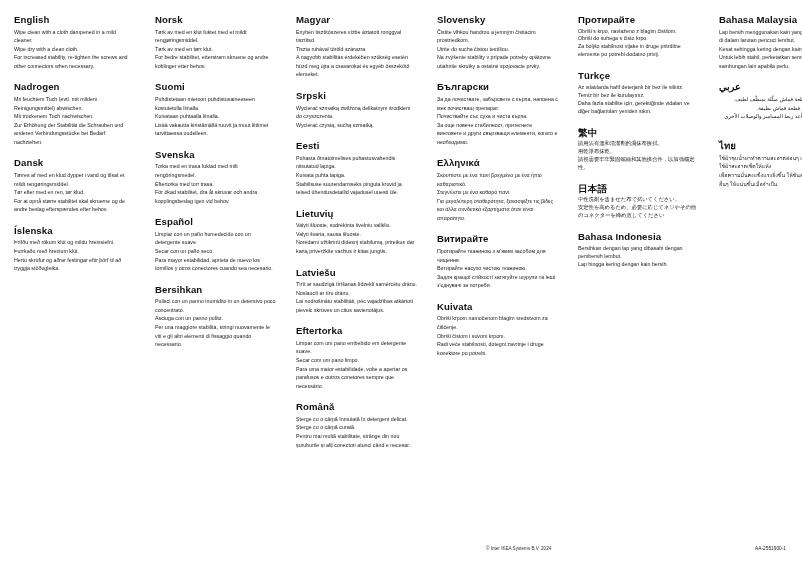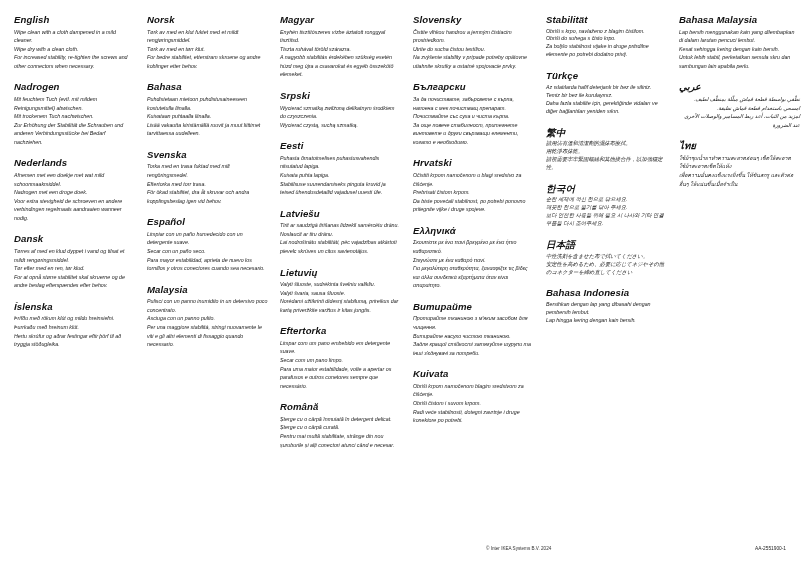--- a/index.html
+++ b/index.html
@@ -18,23 +18,22 @@
   .page {
     position: relative;
     width: 802px;
     height: 567px;
     box-sizing: border-box;
     padding: 14px 14px 0 14px;
   }
   .columns {
     display: flex;
     flex-direction: row;
-    gap: 0px;
+    gap: 8px;
     height: 520px;
-    font-style: italic;
   }
   .col {
     width: 133px;
     flex: 0 0 133px;
     box-sizing: border-box;
     padding-right: 12px;
   }
   .block {
     margin-bottom: 11px;
     break-inside: avoid;
@@ -99,26 +98,20 @@
 Wipe dry with a clean cloth.
 For increased stability, re-tighten the screws and other connectors when necessary.</div>
       </div>
       <div class="block">
         <div class="lang">Nadrogen</div>
         <div class="body-text">Mit feuchtem Tuch (evtl. mit mildem Reinigungsmittel) abwischen.
 Mit trockenem Tuch nachwischen.
 Zur Erhöhung der Stabilität die Schrauben und anderen Verbindungsstücke bei Bedarf nachziehen.</div>
       </div>
       <div class="block">
-        <div class="lang">Nederlands</div>
-        <div class="body-text">Afnemen met een doekje met wat mild schoonmaakmiddel.
-Nadrogen met een droge doek.
-Voor extra stevigheid de schroeven en andere verbindingen regelmaals aandraaien wanneer nodig.</div>
-      </div>
-      <div class="block">
         <div class="lang">Dansk</div>
         <div class="body-text">Tørres af med en klud dyppet i vand og tilsat et mildt rengøringsmiddel.
 Tør efter med en ren, tør klud.
 For at opnå større stabilitet skal skruerne og de andre beslag efterspændes efter behov.</div>
       </div>
       <div class="block">
         <div class="lang">Íslenska</div>
         <div class="body-text">Þrífðu með rökum klút og mildu hreinsiefni.
 Þurrkaðu með hreinum klút.
 Hertu skrúfur og aðrar festingar eftir þörf til að tryggja stöðugleika.</div>
@@ -126,39 +119,39 @@
     </div>
 
     <div class="col">
       <div class="block">
         <div class="lang">Norsk</div>
         <div class="body-text">Tørk av med en klut fuktet med et mildt rengjøringsmiddel.
 Tørk av med en tørr klut.
 For bedre stabilitet, etterstram skruene og andre koblinger etter behov.</div>
       </div>
       <div class="block">
-        <div class="lang">Bahasa</div>
+        <div class="lang">Suomi</div>
         <div class="body-text">Puhdistetaan mietoon puhdistusaineeseen kostutetulla liinalla.
 Kuivataan puhtaalla liinalla.
 Lisää vakautta kiristämällä ruuvit ja muut liittimet tarvittaessa uudelleen.</div>
       </div>
       <div class="block">
         <div class="lang">Svenska</div>
         <div class="body-text">Torka med en trasa fuktad med milt rengöringsmedel.
 Eftertorka med torr trasa.
 För ökad stabilitet, dra åt skruvar och andra kopplingsbeslag igen vid behov.</div>
       </div>
       <div class="block">
         <div class="lang">Español</div>
         <div class="body-text">Limpiar con un paño humedecido con un detergente suave.
 Secar con un paño seco.
 Para mayor estabilidad, aprieta de nuevo los tornillos y otros conectores cuando sea necesario.</div>
       </div>
       <div class="block">
-        <div class="lang">Malaysia</div>
+        <div class="lang">Bersihkan</div>
         <div class="body-text">Pulisci con un panno inumidito in un detersivo poco concentrato.
 Asciuga con un panno pulito.
 Per una maggiore stabilità, stringi nuovamente le viti e gli altri elementi di fissaggio quando necessario.</div>
       </div>
     </div>
 
     <div class="col">
       <div class="block">
         <div class="lang">Magyar</div>
         <div class="body-text">Enyhén tisztítószeres vízbe áztatott ronggyal tisztítsd.
@@ -170,32 +163,32 @@
         <div class="body-text">Wycierać szmatką zwilżoną delikatnym środkiem do czyszczenia.
 Wycierać czystą, suchą szmatką.</div>
       </div>
       <div class="block">
         <div class="lang">Eesti</div>
         <div class="body-text">Puhasta õrnatoimelises puhastusvahendis niisutatud lapiga.
 Kuivata puhta lapiga.
 Stabiilsuse suurendamiseks pinguta kruvid ja teised ühendusdetailid vajadusel uuesti üle.</div>
       </div>
       <div class="block">
+        <div class="lang">Lietuvių</div>
+        <div class="body-text">Valyti šluoste, sudrėkinta švelniu valikliu.
+Valyti švaria, sausa šluoste.
+Norėdami užtikrinti didesnį stabilumą, prireikus dar kartą priveržkite varžtus ir kitas jungtis.</div>
+      </div>
+      <div class="block">
         <div class="lang">Latviešu</div>
         <div class="body-text">Tīrīt ar saudzīgā tīrīšanas līdzeklī samērcētu drānu.
 Noslaucīt ar tīru drānu.
 Lai nodrošinātu stabilitāti, pēc vajadzības atkārtoti pievelc skrūves un citus savienotājus.</div>
       </div>
       <div class="block">
-        <div class="lang">Lietuvių</div>
-        <div class="body-text">Valyti šluoste, sudrėkinta švelniu valikliu.
-Valyti švaria, sausa šluoste.
-Norėdami užtikrinti didesnį stabilumą, prireikus dar kartą priveržkite varžtus ir kitas jungtis.</div>
-      </div>
-      <div class="block">
         <div class="lang">Eftertorka</div>
         <div class="body-text">Limpar com um pano embebido em detergente suave.
 Secar com um pano limpo.
 Para uma maior estabilidade, volte a apertar os parafusos e outros conetores sempre que necessário.</div>
       </div>
       <div class="block">
         <div class="lang">Română</div>
         <div class="body-text">Șterge cu o cârpă înmuiată în detergent delicat.
 Șterge cu o cârpă curată.
 Pentru mai multă stabilitate, strânge din nou șuruburile și alți conectori atunci când e necesar.</div>
@@ -209,26 +202,20 @@
 Utrite do sucha čistou textíliou.
 Na zvýšenie stability v prípade potreby opätovne utiahnite skrutky a ostatné spojovacie prvky.</div>
       </div>
       <div class="block">
         <div class="lang">Български</div>
         <div class="body-text">За да почиствате, забърсвете с кърпа, напоена с мек почистващ препарат.
 Почиствайте със суха и чиста кърпа.
 За още повече стабилност, притегнете винтовете и други свързващи елементи, когато е необходимо.</div>
       </div>
       <div class="block">
-        <div class="lang">Hrvatski</div>
-        <div class="body-text">Očistiti krpom namočenom u blagi sredstvo za čišćenje.
-Prebrisati čistom krpom.
-Da biste povećali stabilnost, po potrebi ponovno pritegnite vijke i druge spojeve.</div>
-      </div>
-      <div class="block">
         <div class="lang">Ελληνικά</div>
         <div class="body-text">Σκουπίστε με ένα πανί βρεγμένο με ένα ήπιο καθαριστικό.
 Στεγνώστε με ένα καθαρό πανί.
 Για μεγαλύτερη σταθερότητα, ξανασφίξτε τις βίδες και άλλα συνδετικά εξαρτήματα όταν είναι απαραίτητο.</div>
       </div>
       <div class="block">
         <div class="lang">Витирайте</div>
         <div class="body-text">Протирайте тканиною з м'яким засобом для чищення.
 Витирайте насухо чистою тканиною.
 Задля кращої стійкості затягуйте шурупи та інші з'єднувачі за потреби.</div>
@@ -236,42 +223,36 @@
       <div class="block">
         <div class="lang">Kuivata</div>
         <div class="body-text">Obriši krpom namočenom blagim sredstvom za čišćenje.
 Obriši čistom i suvom krpom.
 Radi veće stabilnosti, dotegni zavrtnje i druge konektore po potrebi.</div>
       </div>
     </div>
 
     <div class="col cjk">
       <div class="block">
-        <div class="lang">Stabilität</div>
+        <div class="lang">Протирайте</div>
         <div class="body-text">Obriši s krpo, navlaženo z blagim čistilom.
 Obriši do suhega s čisto krpo.
 Za boljšo stabilnost vijake in druge pritrdilne elemente po potrebi dodatno privij.</div>
       </div>
       <div class="block">
         <div class="lang">Türkçe</div>
         <div class="body-text">Az ıslatılarda hafif deterjanlı bir bez ile siliniz.
 Temiz bir bez ile kurulayınız.
 Daha fazla stabilite için, gerektiğinde vidaları ve diğer bağlantıları yeniden sıkın.</div>
       </div>
       <div class="block">
         <div class="lang">繁中</div>
         <div class="body-text">請用沾有溫和清潔劑的濕抹布擦拭。
 用乾淨布抹乾。
 請視需要牢牢緊固螺絲和其他接合件，以加強穩定性。</div>
-      </div>
-      <div class="block">
-        <div class="lang">한국어</div>
-        <div class="body-text">순한 세제에 적신 천으로 닦으세요.
-깨끗한 천으로 물기를 닦아 주세요.
-보다 안전한 사용을 위해 필요 시 나사와 기타 연결 부품을 다시 조여주세요.</div>
       </div>
       <div class="block">
         <div class="lang">日本語</div>
         <div class="body-text">中性洗剤を含ませた布で拭いてください。
 安定性を高めるため、必要に応じてネジやその他のコネクターを締め直してください</div>
       </div>
       <div class="block">
         <div class="lang">Bahasa Indonesia</div>
         <div class="body-text">Bersihkan dengan lap yang dibasahi dengan pembersih lembut.
 Lap hingga kering dengan kain bersih.</div>

